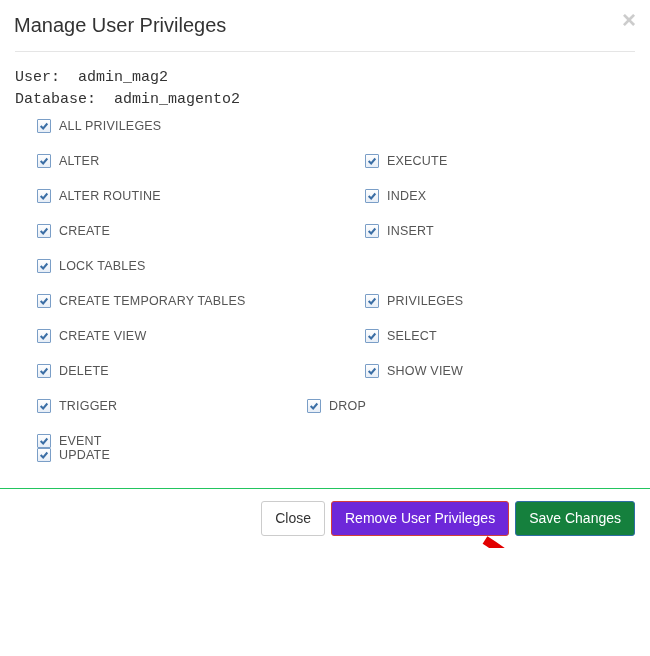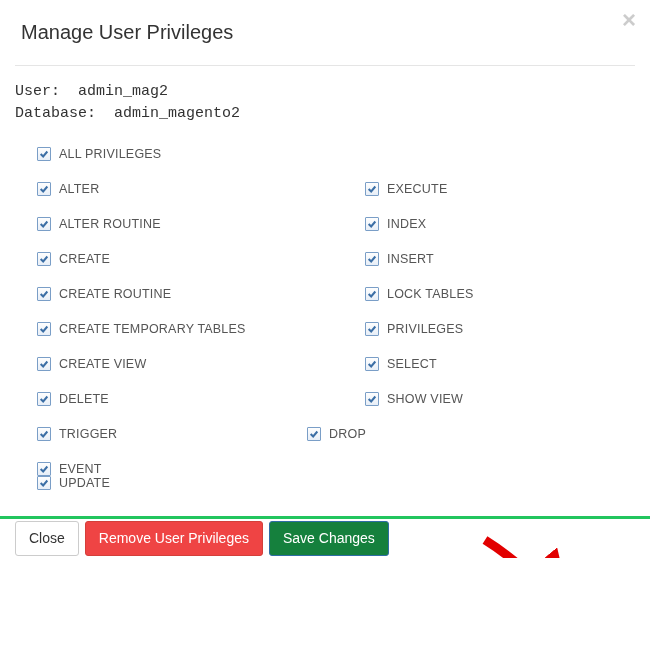--- a/index.html
+++ b/index.html
@@ -10,21 +10,21 @@
     font-size: 14px;
     color: #333;
     background: #fff;
     width: 650px;
   }
   .modal {
     width: 650px;
     background: #fff;
   }
   .modal-header {
-    padding: 21px;
+    padding: 14px;
     position: relative;
   }
   .modal-header h3 {
     margin: 0;
     font-size: 20px;
     font-weight: 500;
     color: #333;
   }
   .close-x {
     position: absolute;
@@ -47,21 +47,21 @@
     padding: 15px 15px 20px 15px;
   }
   .info-row {
     font-size: 15px;
     color: #333;
     line-height: 1.45;
     font-family: Liberation Mono, monospace;
   }
   .info-label { color: #333; }
   .privileges {
-    margin-top: 22px;
+    margin-top: 8px;
   }
   .priv-row {
     display: flex;
     margin-bottom: 21px;
     padding-left: 22px;
   }
   .priv-col {
     display: flex;
     align-items: center;
   }
@@ -81,40 +81,41 @@
     flex-shrink: 0;
   }
   .cb svg { width: 10px; height: 10px; display: block; }
   .cb svg path { stroke: #3b6ea5; stroke-width: 2.4; fill: none; }
   .priv-label {
     font-size: 12.5px;
     color: #555;
     letter-spacing: 0.2px;
   }
   .modal-footer {
-    border-top: 3px solid #22c55e;
-    padding: 2px 15px;
+    border-top: 1px solid #22c55e;
+    padding: 12px 15px;
     display: flex;
+    justify-content: flex-end;
     gap: 6px;
   }
   .btn {
     font-size: 14px;
     padding: 7px 13px;
     border-radius: 3px;
     cursor: pointer;
     border: 1px solid transparent;
     line-height: 1.4;
   }
   .btn-default {
     background: #fff;
     color: #333;
     border-color: #ccc;
   }
   .btn-danger {
-    background: #ef4444;
+    background: #6d28d9;
     color: #fff;
     border-color: #d43f3a;
   }
   .btn-primary {
     background: #15803d;
     color: #fff;
     border-color: #2e6da4;
   }
   .arrow-annotation {
     position: absolute;
@@ -207,28 +208,20 @@
           <span class="cb">
               <svg viewBox="0 0 12 12">
                 <path d="M2 6 L5 9 L10 3"></path>
               </svg>
             </span>
           <span class="priv-label">INSERT</span>
         </div>
       </div>
 
       <div class="priv-row">
-        <div class="priv-col left">
-          <span class="cb">
-              <svg viewBox="0 0 12 12">
-                <path d="M2 6 L5 9 L10 3"></path>
-              </svg>
-            </span>
-          <span class="priv-label">CREATE ROUTINE</span>
-        </div>
         <div class="priv-col right">
           <span class="cb">
               <svg viewBox="0 0 12 12">
                 <path d="M2 6 L5 9 L10 3"></path>
               </svg>
             </span>
           <span class="priv-label">LOCK TABLES</span>
         </div>
       </div>
 

